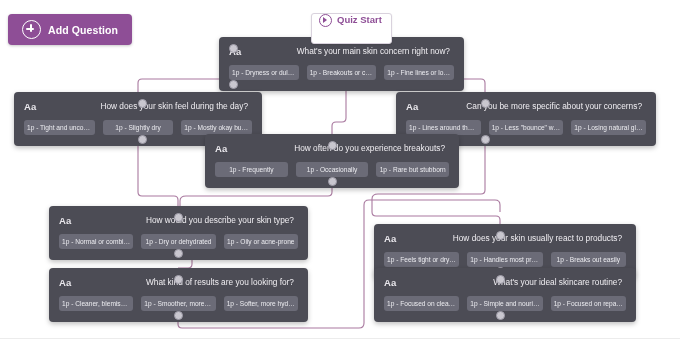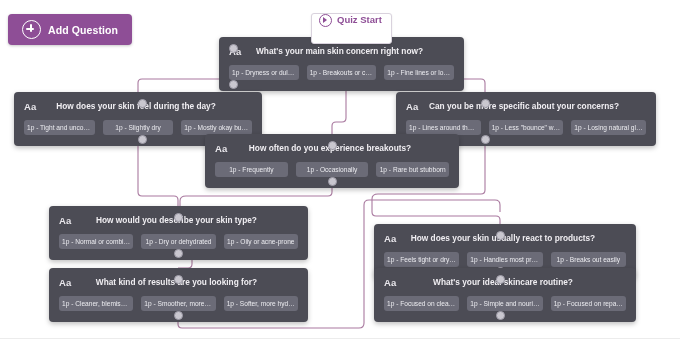--- a/index.html
+++ b/index.html
@@ -62,22 +62,22 @@
     box-shadow:0 2px 5px rgba(0,0,0,.25);
     padding:7px 10px 11px 10px;
     box-sizing:border-box;
   }
   .node-head{display:flex;align-items:center;height:14px;position:relative;}
   .aa-icon{
     color:#e9e7ec;font-size:9.5px;font-weight:bold;
     letter-spacing:.2px;flex:0 0 auto;
   }
   .node-title{
-    position:absolute;left:0;right:4px;text-align:center;
-    color:#f0eef2;font-size:8.3px;font-weight:bold;
+    position:absolute;left:0;right:4px;text-align:right;
+    color:#f0eef2;font-size:8.3px;font-weight:normal;
     white-space:nowrap;overflow:hidden;text-overflow:ellipsis;
     pointer-events:none;
   }
   .answers{display:flex;gap:8px;margin-top:7px;}
   .answer{
     position:relative;flex:1 1 0;min-width:0;
     background:#6b6b77;border-radius:3px;
     height:15px;line-height:15px;text-align:center;
     color:#ececf0;font-size:6.6px;
     white-space:nowrap;overflow:hidden;text-overflow:ellipsis;

